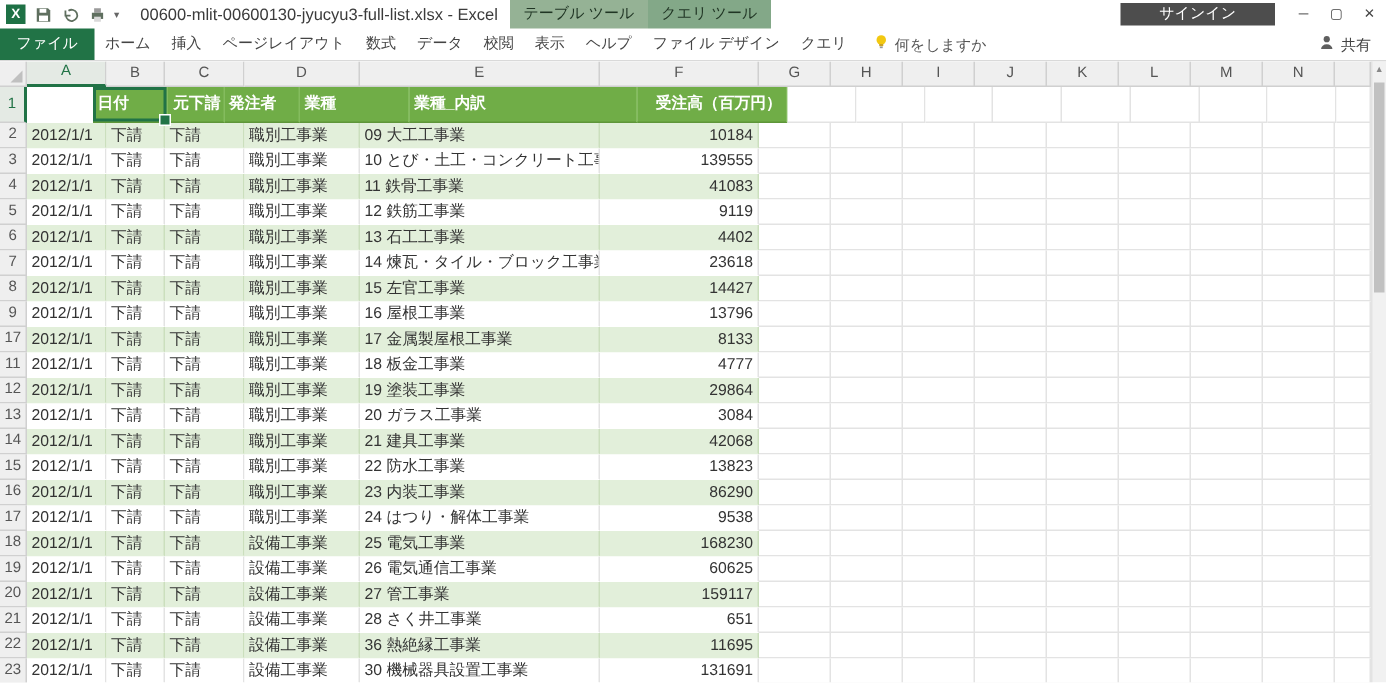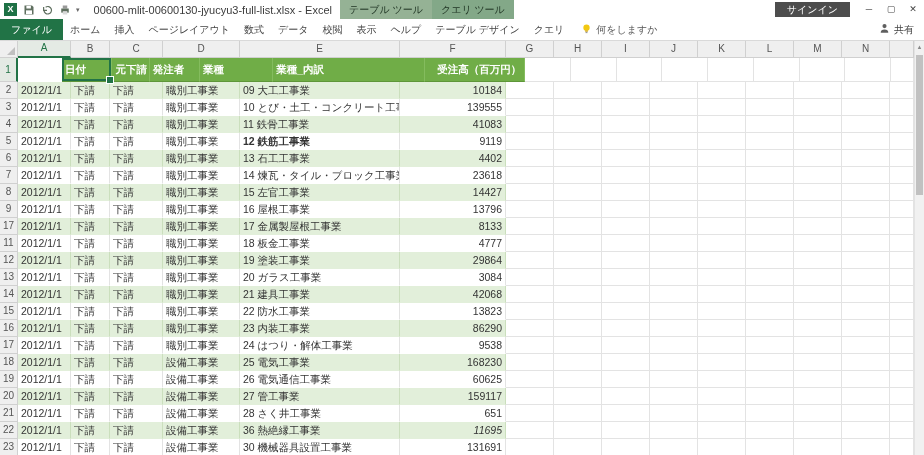--- a/index.html
+++ b/index.html
@@ -11,21 +11,21 @@
   .qat{display:flex;align-items:center;gap:5px;}
   .applogo{display:inline-block;width:13px;height:13px;background:#1E7145;color:#fff;font-size:9px;font-weight:bold;text-align:center;line-height:13px;}
   .qicon{display:inline-flex;width:13px;height:13px;align-items:center;justify-content:center;background:none;border:none;padding:0;}
   .qat-caret{font-size:7px;color:#666;}
   .doc-title{margin-left:14px;color:#3b3b3b;white-space:nowrap;font-size:11px;}
   .ctxgrp{display:flex;height:19px;margin-left:8px;}
   .ctx{padding:0 9px;font-size:10px;line-height:19px;color:#203524;white-space:nowrap;}
   .ctx1{background:#95B295;}
   .ctx2{background:#83A888;}
   .tb-spacer{flex:1;}
-  .signin{background:#4D4D4D;color:#fff;font-size:10px;height:15px;line-height:15px;padding:0 12px;border:none;margin-right:8px;white-space:nowrap;}
+  .signin{background:#4D4D4D;color:#fff;font-size:10px;height:15px;line-height:15px;padding:0 26px;border:none;margin-right:8px;white-space:nowrap;}
   .winbtns{display:flex;}
   .winbtn{width:22px;text-align:center;font-size:9px;color:#444;line-height:19px;}
 
   
   .tabrow{height:22px;box-sizing:border-box;display:flex;align-items:stretch;background:#fff;border-bottom:1px solid #D9D9D9;}
   .tabs{display:flex;}
   .tab{padding:0 7px;line-height:21px;font-size:10px;color:#444;white-space:nowrap;}
   .tab.file{background:#217346;color:#fff;padding:0 11px;}
   .tellme{display:flex;align-items:center;gap:4px;color:#555;padding:0 10px;font-size:10px;white-space:nowrap;}
   .share{display:flex;align-items:center;gap:4px;color:#444;padding:0 10px;margin-left:auto;font-size:10px;white-space:nowrap;}
@@ -106,21 +106,21 @@
     <div class="tabs" id="tabs">
         <div class="tab file">ファイル</div>
         <div class="tab">ホーム</div>
         <div class="tab">挿入</div>
         <div class="tab">ページレイアウト</div>
         <div class="tab">数式</div>
         <div class="tab">データ</div>
         <div class="tab">校閲</div>
         <div class="tab">表示</div>
         <div class="tab">ヘルプ</div>
-        <div class="tab">テーブル デザイン</div>
+        <div class="tab">ファイル デザイン</div>
         <div class="tab">クエリ</div>
       </div>
     <div class="tellme">
       <span>
         <svg width="11" height="12" viewBox="0 0 16 16">
             <circle cx="8" cy="6" r="4.6" fill="#F2C811"></circle>
             <rect x="6" y="10" width="4" height="2" rx="0.5" fill="#C9A227"></rect>
             <rect x="6.6" y="12.4" width="2.8" height="1.6" fill="#999"></rect>
           </svg>
       </span>
@@ -229,21 +229,21 @@
         <div class="cell" style="width: 48px;"></div>
         <div class="cell" style="width: 48px;"></div>
         <div class="cell" style="width: 24px;"></div>
       </div>
       <div class="srow datarow">
         <div class="rowh">5</div>
         <div class="cell tcell" style="width: 53px;">2012/1/1</div>
         <div class="cell tcell" style="width: 39px;">下請</div>
         <div class="cell tcell" style="width: 53px;">下請</div>
         <div class="cell tcell" style="width: 77px;">職別工事業</div>
-        <div class="cell tcell" style="width: 160px; font-weight: bold;">12 鉄筋工事業</div>
+        <div class="cell tcell" style="width: 160px;">12 鉄筋工事業</div>
         <div class="cell tcell num" style="width: 106px;">9119</div>
         <div class="cell" style="width: 48px;"></div>
         <div class="cell" style="width: 48px;"></div>
         <div class="cell" style="width: 48px;"></div>
         <div class="cell" style="width: 48px;"></div>
         <div class="cell" style="width: 48px;"></div>
         <div class="cell" style="width: 48px;"></div>
         <div class="cell" style="width: 48px;"></div>
         <div class="cell" style="width: 48px;"></div>
         <div class="cell" style="width: 24px;"></div>
@@ -536,21 +536,21 @@
         <div class="cell" style="width: 48px;"></div>
         <div class="cell" style="width: 24px;"></div>
       </div>
       <div class="srow datarow band">
         <div class="rowh">22</div>
         <div class="cell tcell" style="width: 53px;">2012/1/1</div>
         <div class="cell tcell" style="width: 39px;">下請</div>
         <div class="cell tcell" style="width: 53px;">下請</div>
         <div class="cell tcell" style="width: 77px;">設備工事業</div>
         <div class="cell tcell" style="width: 160px;">36 熱絶縁工事業</div>
-        <div class="cell tcell num" style="width: 106px; font-style: italic;">11695</div>
+        <div class="cell tcell num" style="width: 106px;">11695</div>
         <div class="cell" style="width: 48px;"></div>
         <div class="cell" style="width: 48px;"></div>
         <div class="cell" style="width: 48px;"></div>
         <div class="cell" style="width: 48px;"></div>
         <div class="cell" style="width: 48px;"></div>
         <div class="cell" style="width: 48px;"></div>
         <div class="cell" style="width: 48px;"></div>
         <div class="cell" style="width: 48px;"></div>
         <div class="cell" style="width: 24px;"></div>
       </div>

